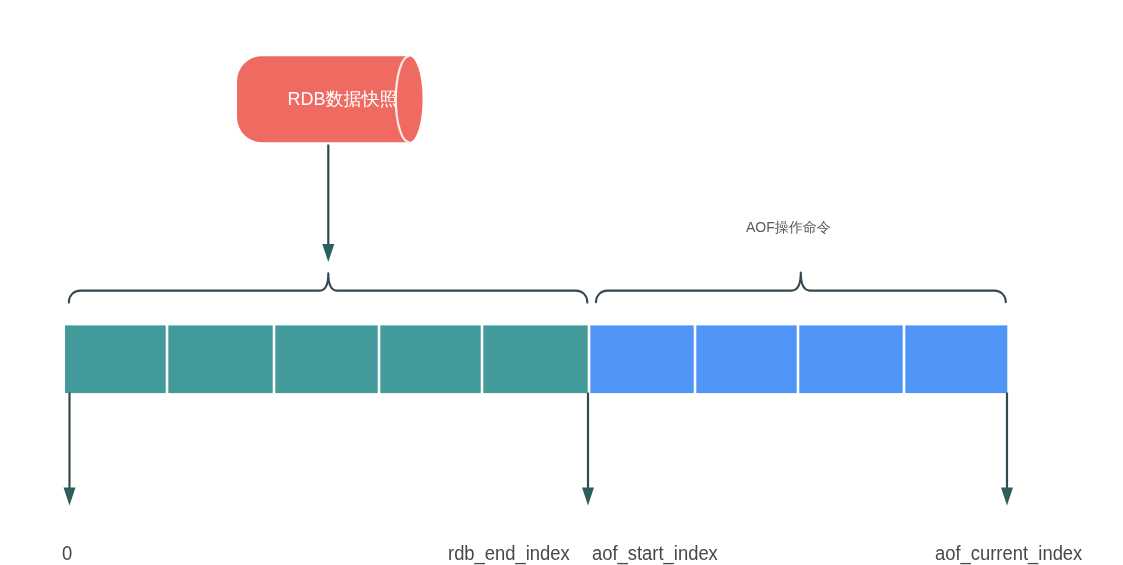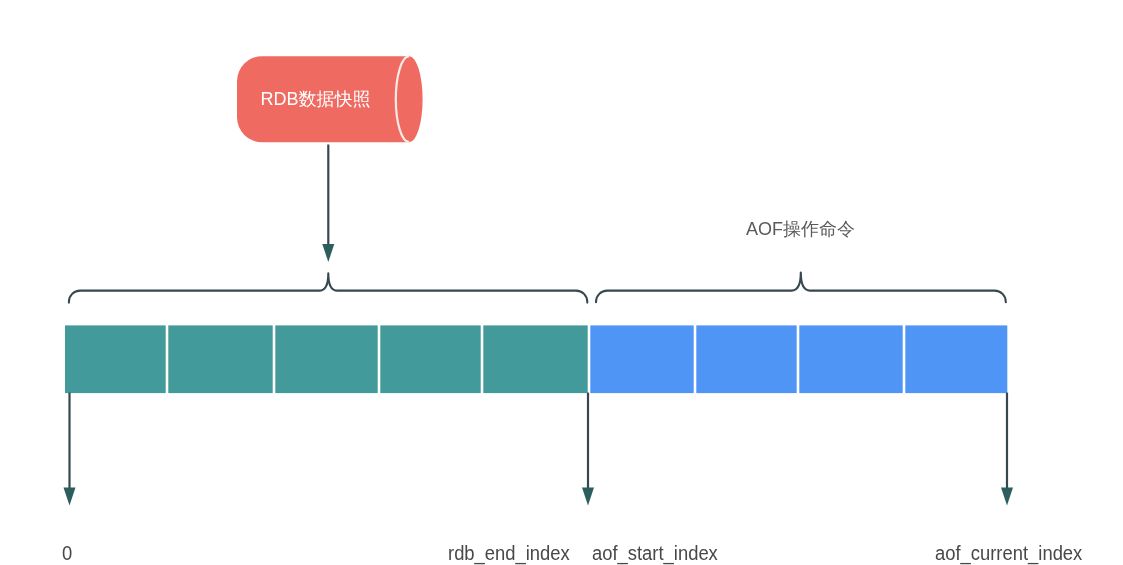--- a/index.html
+++ b/index.html
@@ -8,21 +8,21 @@
   #stage{position:relative;width:1123px;height:565px;background:#fff;}
   svg#canvas{position:absolute;left:0;top:0;width:1123px;height:565px;display:block;}
   .lbl{position:absolute;white-space:nowrap;color:#484848;font-size:20px;line-height:1;
        display:inline-block;transform:scaleX(0.92);transform-origin:0 0;filter:opacity(1);}
   #lbl0{left:62.3px;top:543px;}
   #lbl1{left:448px;top:543px;}
   #lbl2{left:592.2px;top:543px;}
   #lbl3{left:935px;top:543px;}
   .cyl-label{position:absolute;white-space:nowrap;color:#ffffff;font-size:18px;line-height:1;filter:opacity(1);
              left:260.5px;top:90px;}
-  .aof-label{position:absolute;white-space:nowrap;color:#5a5a5a;font-size:18px;line-height:1;filter:opacity(1);
+  .aof-label{position:absolute;white-space:nowrap;color:#5a5a5a;font-size:14px;line-height:1;filter:opacity(1);
              left:746px;top:220px;}
 </style>
 </head>
 <body>
 
 <div id="stage">
   <svg id="canvas" viewBox="0 0 1123 565">
 
     <g>
       <g>
@@ -59,19 +59,19 @@
     </g>
     <g>
       <line x1="588" y1="392.6" x2="588" y2="488" stroke="#37474F" stroke-width="2.2"></line>
       <path d="M 582,487.4 L 594,487.4 L 588,505.4 Z" fill="#2B5E5D"></path>
     </g>
     <g>
       <line x1="1007" y1="392.6" x2="1007" y2="488" stroke="#37474F" stroke-width="2.2"></line>
       <path d="M 1001,487.4 L 1013,487.4 L 1007,505.4 Z" fill="#2B5E5D"></path>
     </g>
   </svg>
-  <div class="cyl-label" style="color: rgb(255, 255, 255);">RDB数据快照</div>
+  <div class="cyl-label" style="color: rgb(255, 255, 255); margin-left: 27px;">RDB数据快照</div>
   <div class="aof-label" style="color: rgb(90, 90, 90);">AOF操作命令</div>
   <div class="lbl" id="lbl0" style="color: rgb(72, 72, 72);">0</div>
   <div class="lbl" id="lbl1" style="color: rgb(72, 72, 72);">rdb_end_index</div>
   <div class="lbl" id="lbl2" style="color: rgb(72, 72, 72);">aof_start_index</div>
   <div class="lbl" id="lbl3" style="color: rgb(72, 72, 72);">aof_current_index</div>
 </div>
 
 </body></html>

